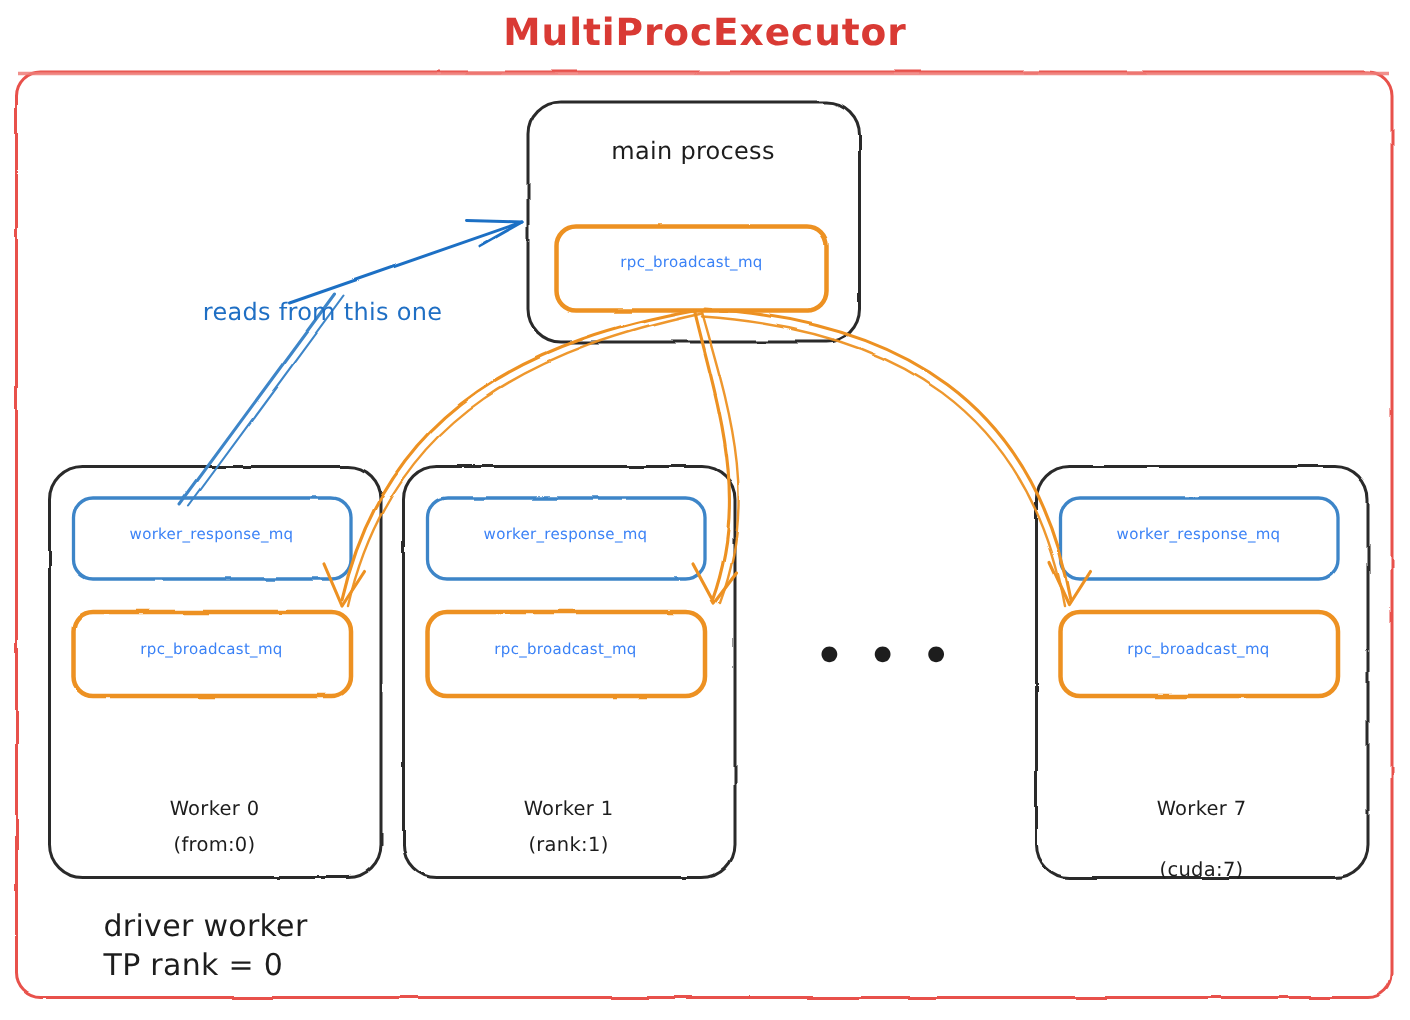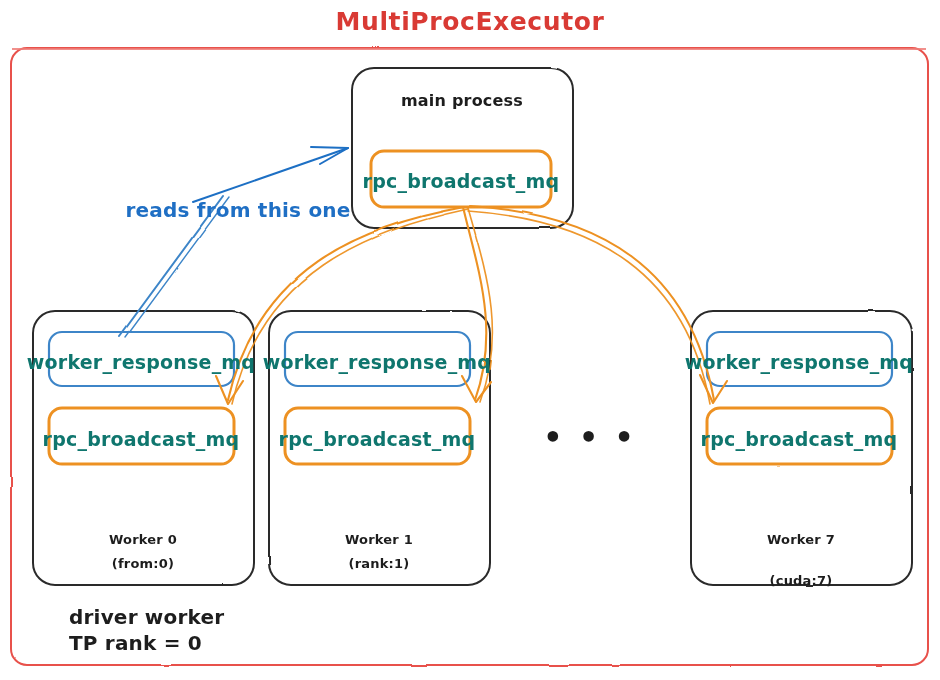--- a/index.html
+++ b/index.html
@@ -26,51 +26,49 @@
     top: 0;
     width: 940px;
     height: 680px;
   }
   .lbl {
     position: absolute;
     color: #222222;
     font-family: "DejaVu Sans", sans-serif;
     white-space: nowrap;
     letter-spacing: 0.2px;
-    font-weight: bold;
   }
   .lbl-center {
     text-align: center;
     transform: translateX(-50%);
   }
   #title {
     left: 470px;
     top: 7px;
     font-size: 25px;
     font-weight: bold;
     color: #D93A34;
     letter-spacing: 0.6px;
   }
   .mq-text {
-    font-size: 19px;
-    color: #0f766e;
+    font-size: 10px;
+    color: #3b82f6;
   }
   .proc-text {
     font-size: 16px;
     color: #1d1d1d;
   }
   .worker-text {
     font-size: 13px;
     color: #1d1d1d;
     line-height: 25px;
   }
   .note-text {
-    font-size: 20px;
+    font-size: 16px;
     color: #1F6FC4;
-    margin-left: 23px;
   }
   .driver-text {
     font-size: 20px;
     color: #1d1d1d;
     line-height: 26px;
   }
   .ellipsis-text {
     font-size: 30px;
     font-weight: bold;
     color: #1d1d1d;

